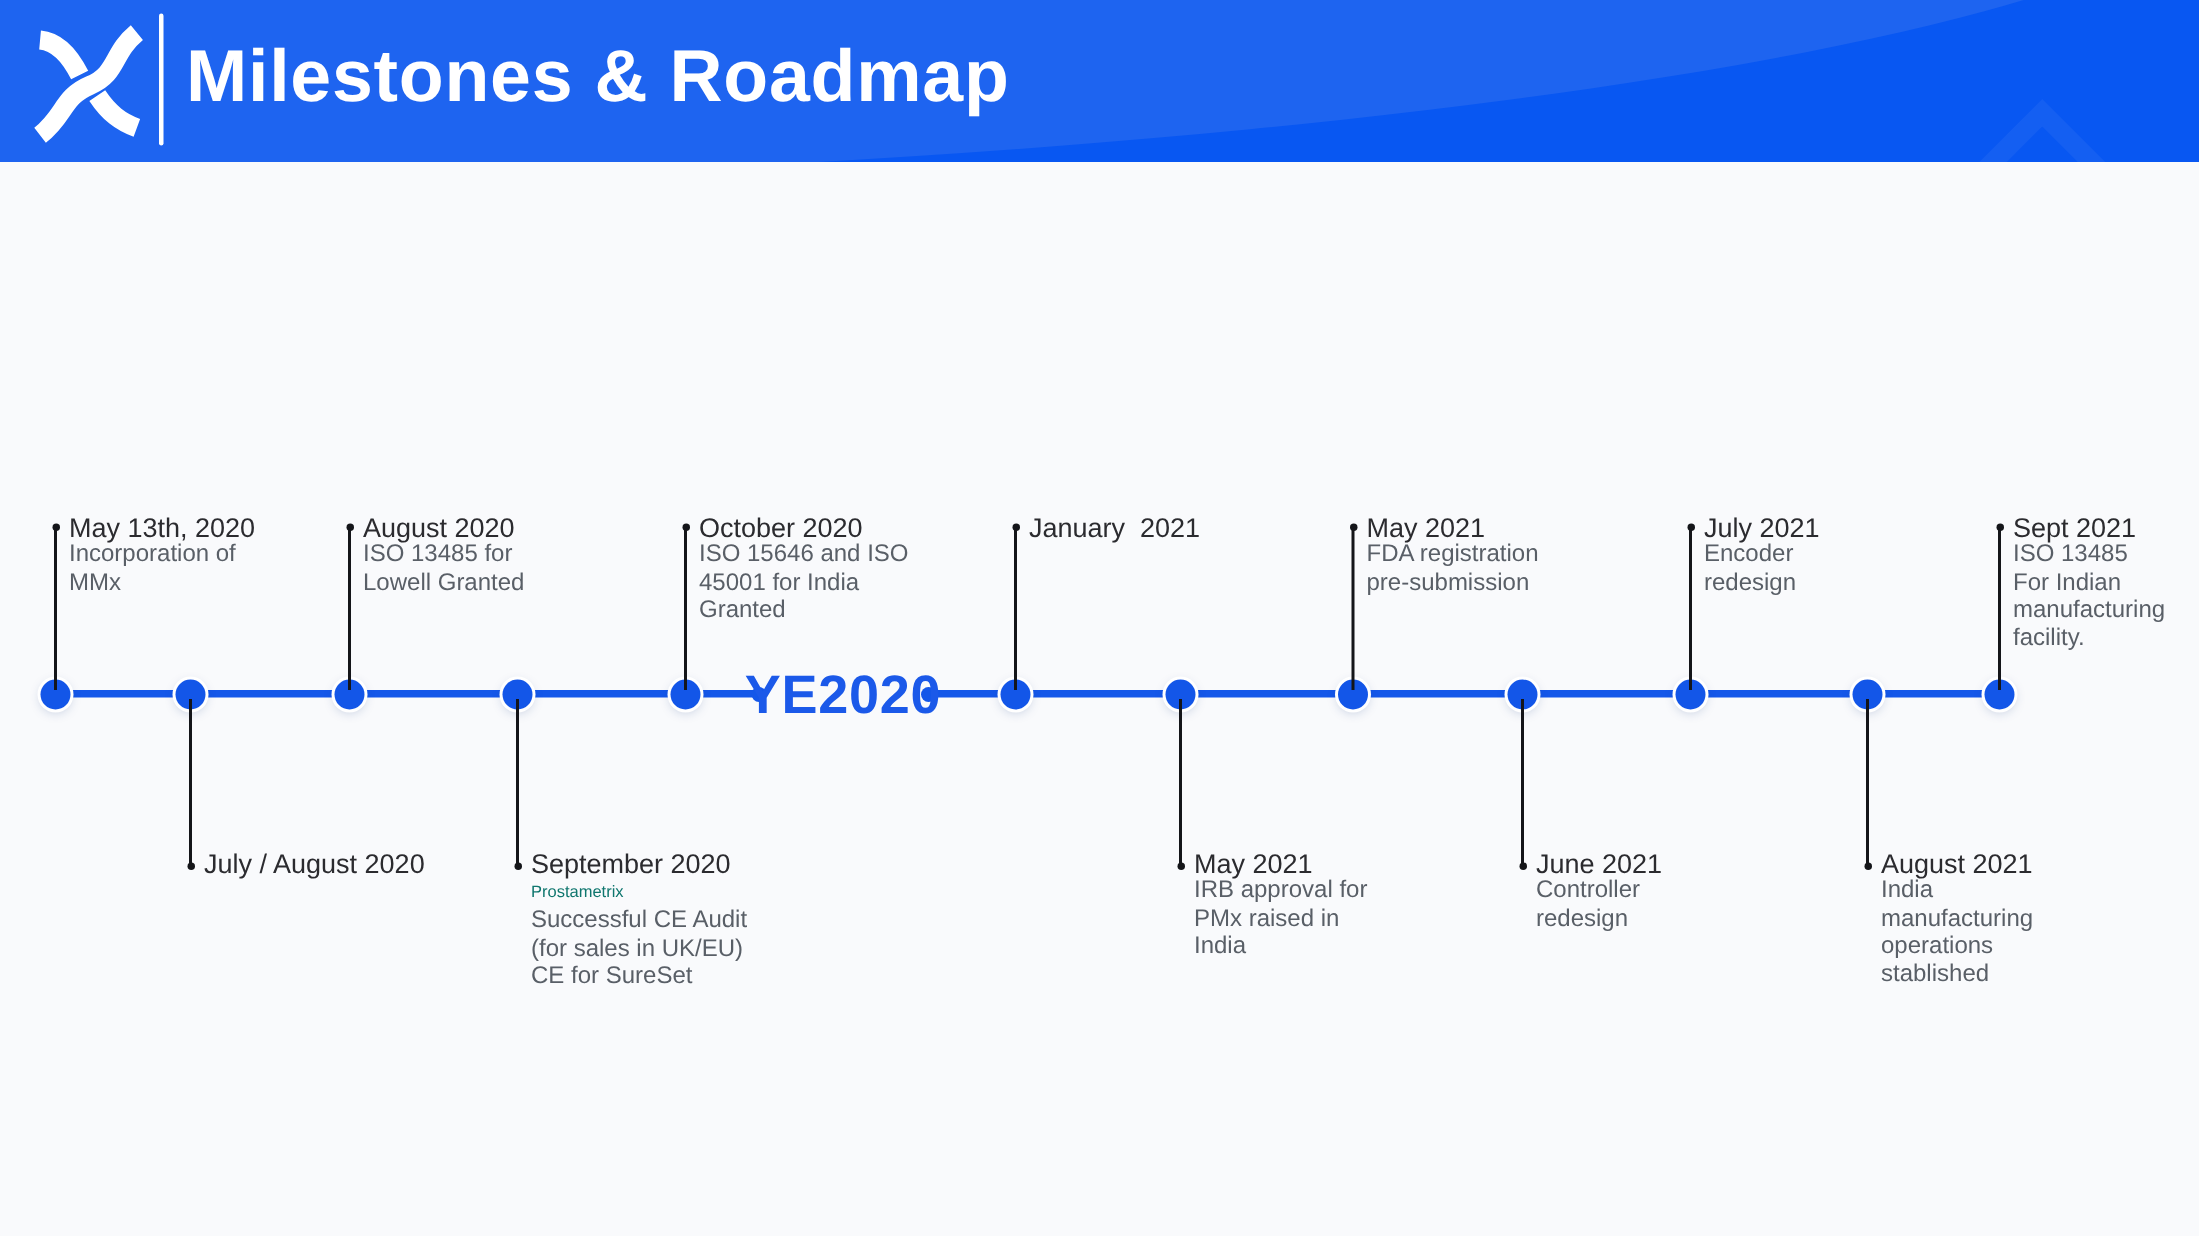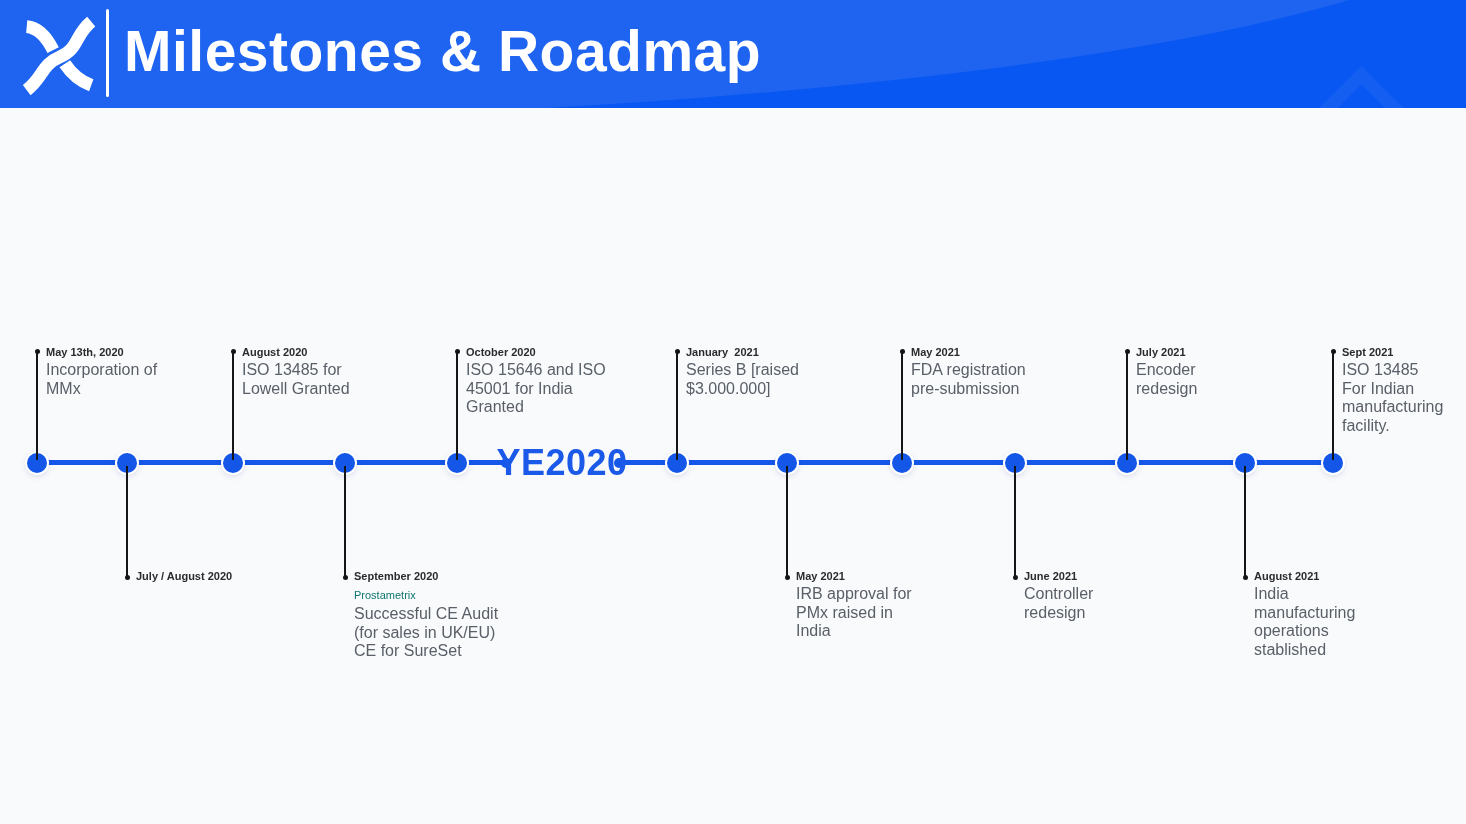--- a/index.html
+++ b/index.html
@@ -7,21 +7,21 @@
   .slide{position:relative;width:1466px;height:824px;background:#f9fafc;overflow:hidden;}
 
   
   .hdr{position:absolute;left:0;top:0;width:1466px;height:108px;background:#0857f2;overflow:hidden;}
   .swoosh{position:absolute;left:-1500px;top:-314px;width:3000px;height:437px;border-radius:50%;background:#1e64f0;}
   .chevron{position:absolute;left:1318px;top:84px;width:74px;height:74px;border:13px solid rgba(255,255,255,0.05);border-right:none;border-bottom:none;transform:rotate(45deg);}
   .logo{position:absolute;left:14px;top:9px;width:88px;height:88px;}
   .logo svg{width:100%;height:100%;}
   .logo path{fill:none;stroke:#ffffff;stroke-width:13;}
   .sep{position:absolute;left:106px;top:9px;width:3px;height:88px;background:#ffffff;border-radius:2px;}
-  .title{position:absolute;left:124px;top:21px;margin:0;font-size:57px;line-height:60px;font-weight:700;color:#ffffff;letter-spacing:0.5px;white-space:nowrap;}
+  .title{position:absolute;left:124px;top:21px;margin:0;font-size:49px;line-height:60px;font-weight:700;color:#ffffff;letter-spacing:0.5px;white-space:nowrap;}
 
   
   .tl{position:absolute;left:0;top:108px;width:1466px;height:716px;}
   .tl-line{position:absolute;top:352px;height:5px;border-radius:3px;background:#1457e9;}
   .seg-left{left:37px;width:469px;}
   .seg-right{left:619px;width:714px;}
   .tl-cap{position:absolute;top:350px;width:10px;height:10px;border-radius:50%;background:#1457e9;}
   .cap-left{left:501px;}
   .cap-right{left:614px;}
   .ye{position:absolute;left:562px;top:355px;transform:translate(-50%,-50%);font-size:36px;font-weight:700;color:#1b59e9;letter-spacing:0.5px;}
@@ -32,21 +32,21 @@
        box-shadow:0 0 0 2px #ffffff, 0 2px 7px rgba(25,60,130,0.25);}
   .stem{position:absolute;left:-1px;width:2px;background:#141519;}
   .milestone.above .stem{top:244px;height:108px;}
   .milestone.below .stem{top:358px;height:111px;}
   .tick{position:absolute;left:-2px;width:5px;height:5px;border-radius:50%;background:#141519;}
   .milestone.above .tick{top:241px;}
   .milestone.below .tick{top:467px;}
   .mtext{position:absolute;left:9px;width:152px;}
   .milestone.above .mtext{top:235px;}
   .milestone.below .mtext{top:459px;}
-  .mdate{font-size:11px;line-height:18px;font-weight:700;color:#2b2b2f;white-space:pre-wrap;}
+  .mdate{font-size:18px;line-height:18px;font-weight:400;color:#2b2b2f;white-space:pre-wrap;}
   .msub{font-size:11px;line-height:20px;font-weight:400;color:#0f766e;white-space:pre-wrap;}
   .mdesc{font-size:16px;line-height:18.5px;color:#595f67;white-space:pre-wrap;}
 </style>
 </head>
 <body>
 
 <div class="slide">
 
   <header class="hdr">
     <div class="swoosh"></div>
@@ -119,22 +119,20 @@
 45001 for India
 Granted</div>
           </div>
         </div>
         <div class="milestone above" style="left: 677px;">
           <span class="dot"></span>
           <span class="stem"></span>
           <span class="tick"></span>
           <div class="mtext">
             <div class="mdate">January  2021</div>
-            <div class="mdesc">Series B [raised
-$3.000.000]</div>
           </div>
         </div>
         <div class="milestone below" style="left: 787px;">
           <span class="dot"></span>
           <span class="stem"></span>
           <span class="tick"></span>
           <div class="mtext">
             <div class="mdate">May 2021</div>
             <div class="mdesc">IRB approval for
 PMx raised in

